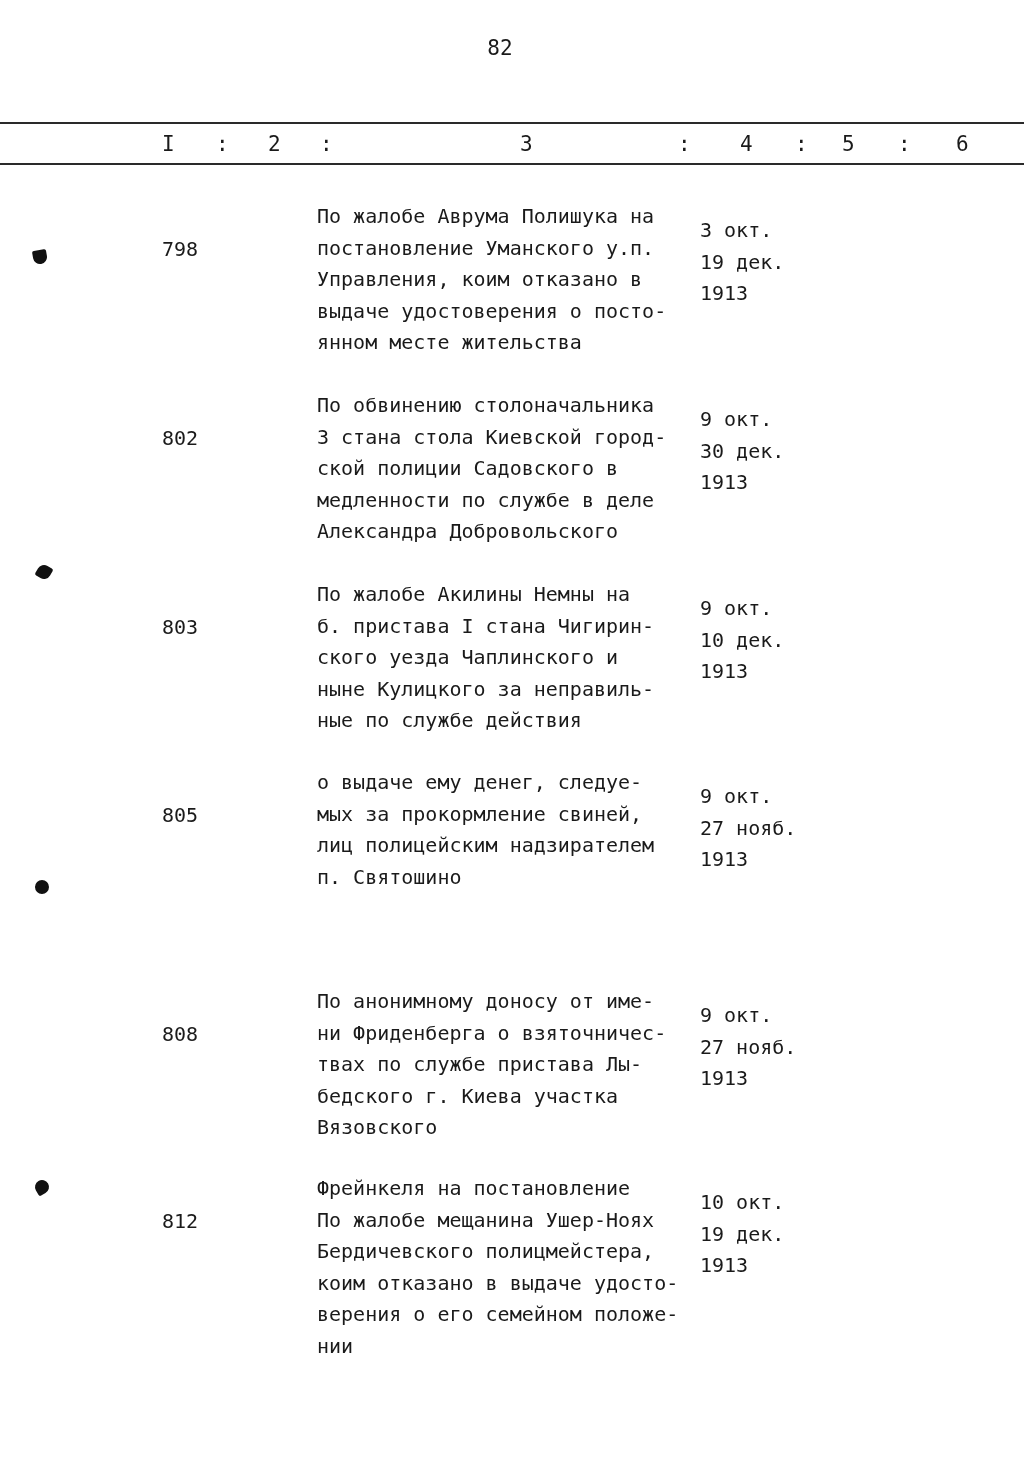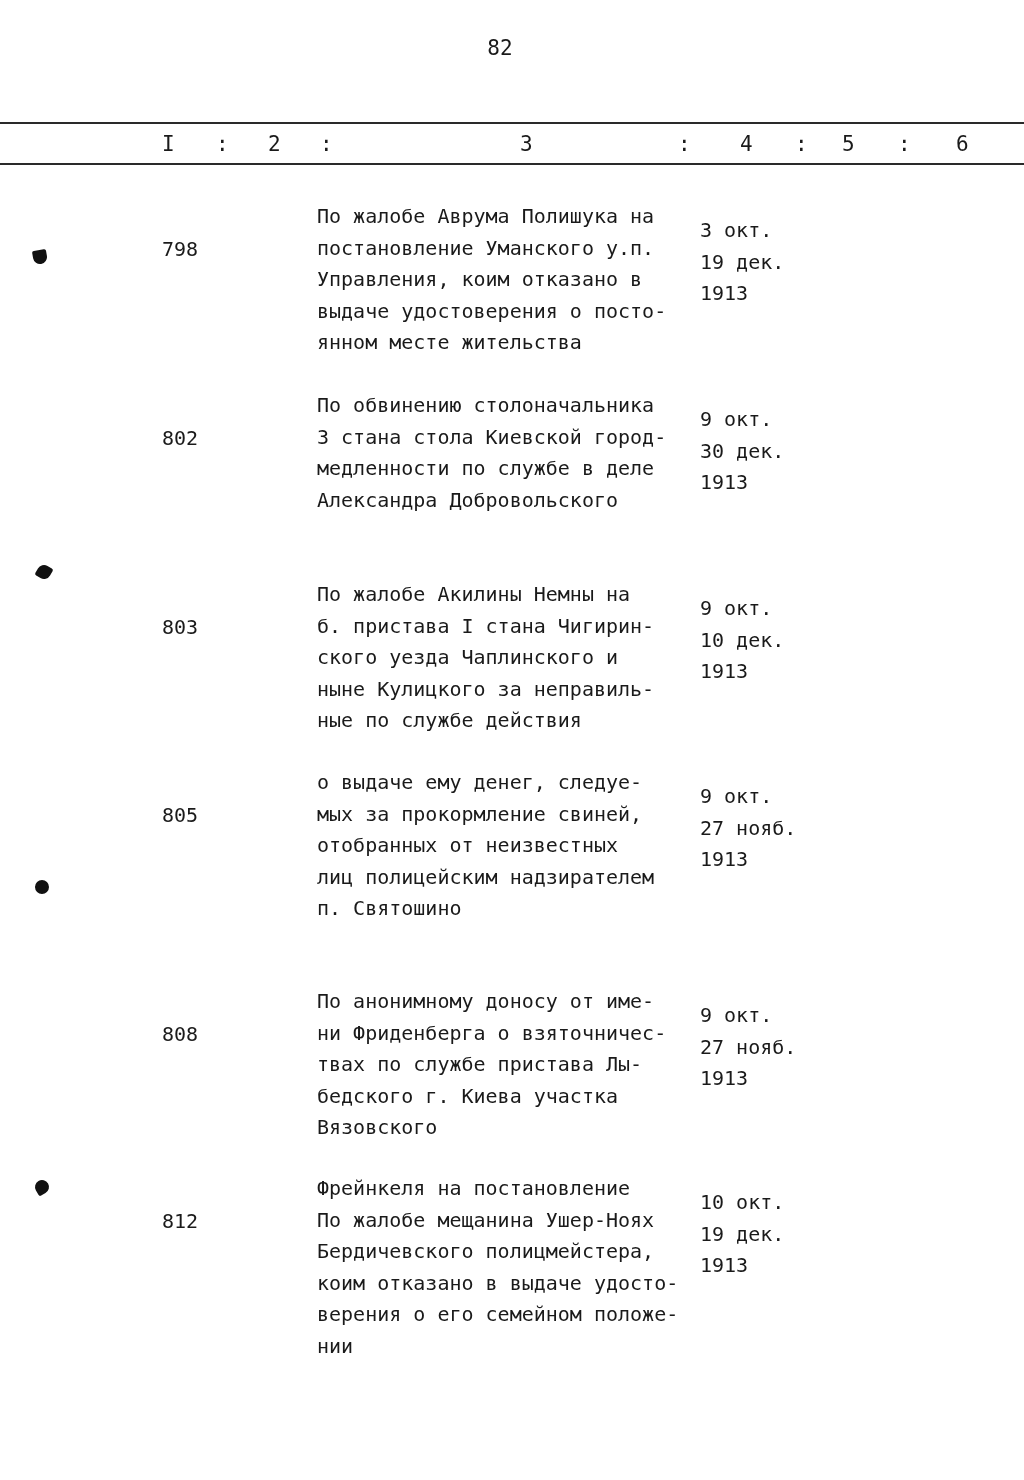--- a/index.html
+++ b/index.html
@@ -68,20 +68,21 @@
       <div class="line">19 дек.</div>
       <div class="line">1913</div>
     </div>
   </div>
 
   <div class="entry" style="top:390px">
     <div class="num">802</div>
     <div class="desc">
       <div class="line">По обвинению столоначальника</div>
       <div class="line">3 стана стола Киевской город-</div>
+      <div class="line">ской полиции Садовского в</div>
       <div class="line">медленности по службе в деле</div>
       <div class="line">Александра Добровольского</div>
     </div>
     <div class="dates">
       <div class="line">9 окт.</div>
       <div class="line">30 дек.</div>
       <div class="line">1913</div>
     </div>
   </div>
 
@@ -99,21 +100,20 @@
       <div class="line">10 дек.</div>
       <div class="line">1913</div>
     </div>
   </div>
 
   <div class="entry" style="top:767px">
     <div class="num">805</div>
     <div class="desc">
       <div class="line">о выдаче ему денег, следуе-</div>
       <div class="line">мых за прокормление свиней,</div>
-      <div class="line">отобранных от неизвестных</div>
       <div class="line">лиц полицейским надзирателем</div>
       <div class="line">п. Святошино</div>
     </div>
     <div class="dates">
       <div class="line">9 окт.</div>
       <div class="line">27 нояб.</div>
       <div class="line">1913</div>
     </div>
   </div>
 

